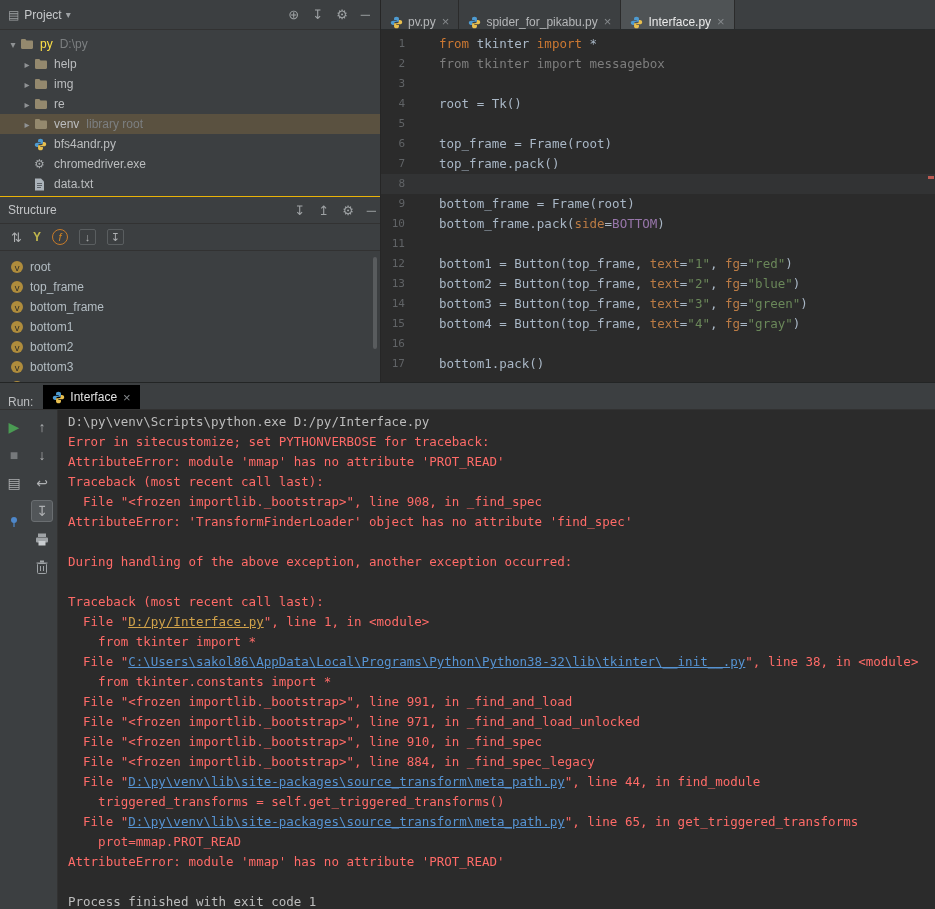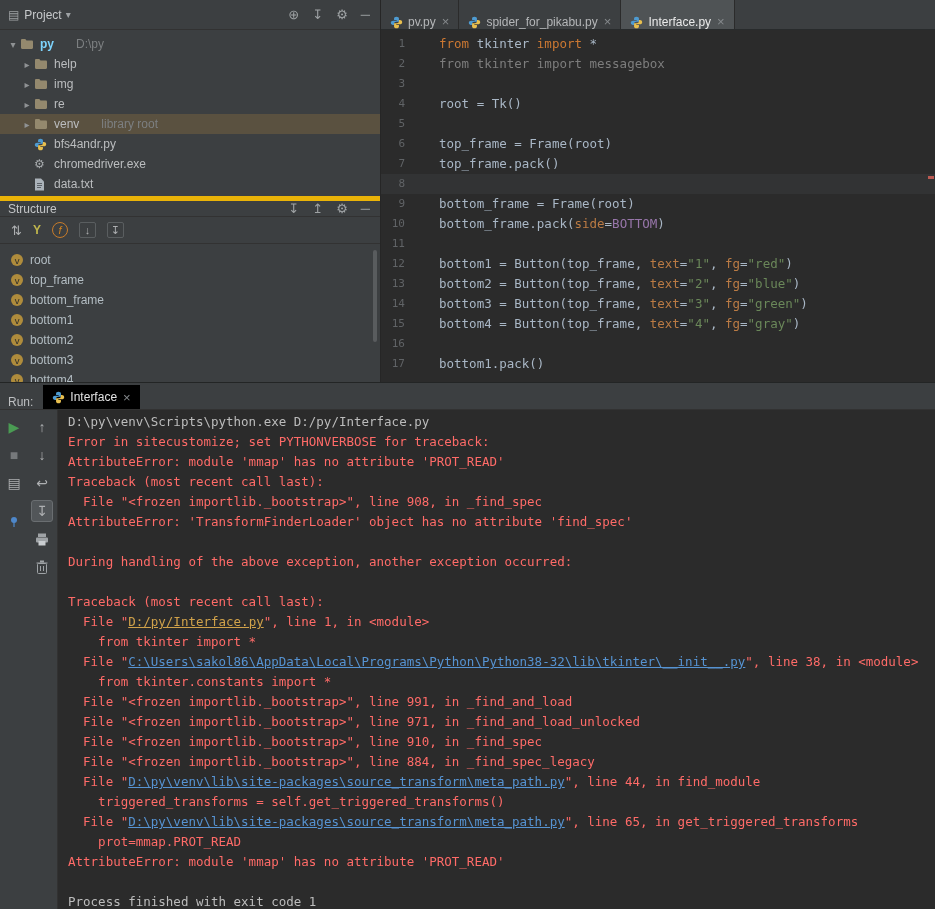--- a/index.html
+++ b/index.html
@@ -15,24 +15,24 @@
   .pc-arrow{color:#9ea2a4;font-size:10px;margin-left:4px;cursor:pointer}
   .hgroup{margin-left:auto;display:flex;align-items:center;gap:13px}
   .hic{color:#9ea2a4;font-size:13px;cursor:pointer}
   .proj-tree{height:166px;padding-top:4px;overflow:hidden}
   .trow{height:20px;display:flex;align-items:center;font-size:12px;color:#bbbdbf;padding-left:6px;cursor:pointer;white-space:nowrap}
   .trow.ind1{padding-left:20px}
   .trow.sel{background:#5a5140}
   .chev{width:14px;color:#8f9294;font-size:10px;text-align:center;flex:none}
   .ticon{width:18px;display:flex;align-items:center;flex:none}
   .tname{margin-left:2px}
-  .tname.bold{font-weight:bold;color:#7dd3fc}
-  .tsuffix{color:#7c7f81;margin-left:22px}
+  .tname.bold{font-weight:normal;color:#fde047}
+  .tsuffix{color:#7c7f81;margin-left:7px}
   .exeic{color:#a7abad;font-size:12px}
-  .struct-header{height:21px;display:flex;align-items:center;padding:0 10px 0 8px;border-top:5px solid #eab308;border-bottom:1px solid #323232;font-size:12px;color:#c3c5c7}
+  .struct-header{height:28px;display:flex;align-items:center;padding:0 4px 0 8px;border-top:1px solid #eab308;border-bottom:1px solid #323232;font-size:12px;color:#c3c5c7}
   .struct-toolbar{height:27px;display:flex;align-items:center;gap:11px;padding-left:11px;border-bottom:1px solid #323232}
   .st-ic{color:#aeb0b2;font-size:13px;cursor:pointer}
   .st-ic.yellow{color:#c0b64d;font-weight:bold;font-size:12px}
   .fbadge{width:16px;height:16px;border:1px solid #c77b2a;border-radius:50%;color:#d2831f;font-size:11px;font-style:italic;display:flex;align-items:center;justify-content:center;cursor:pointer}
   .st-box{width:17px;height:16px;border:1px solid #5a5e60;border-radius:2px;color:#aeb0b2;font-size:11px;display:flex;align-items:center;justify-content:center;cursor:pointer}
   .struct-list{flex:1;overflow:hidden;position:relative;padding-top:6px}
   .srow{height:20px;display:flex;align-items:center;font-size:12px;color:#b3bdc3;padding-left:10px;cursor:pointer}
   .sicon{width:20px;display:flex;align-items:center;flex:none}
   .struct-scroll{position:absolute;right:3px;top:6px;width:4px;height:92px;background:#595c5e;border-radius:2px}
   

